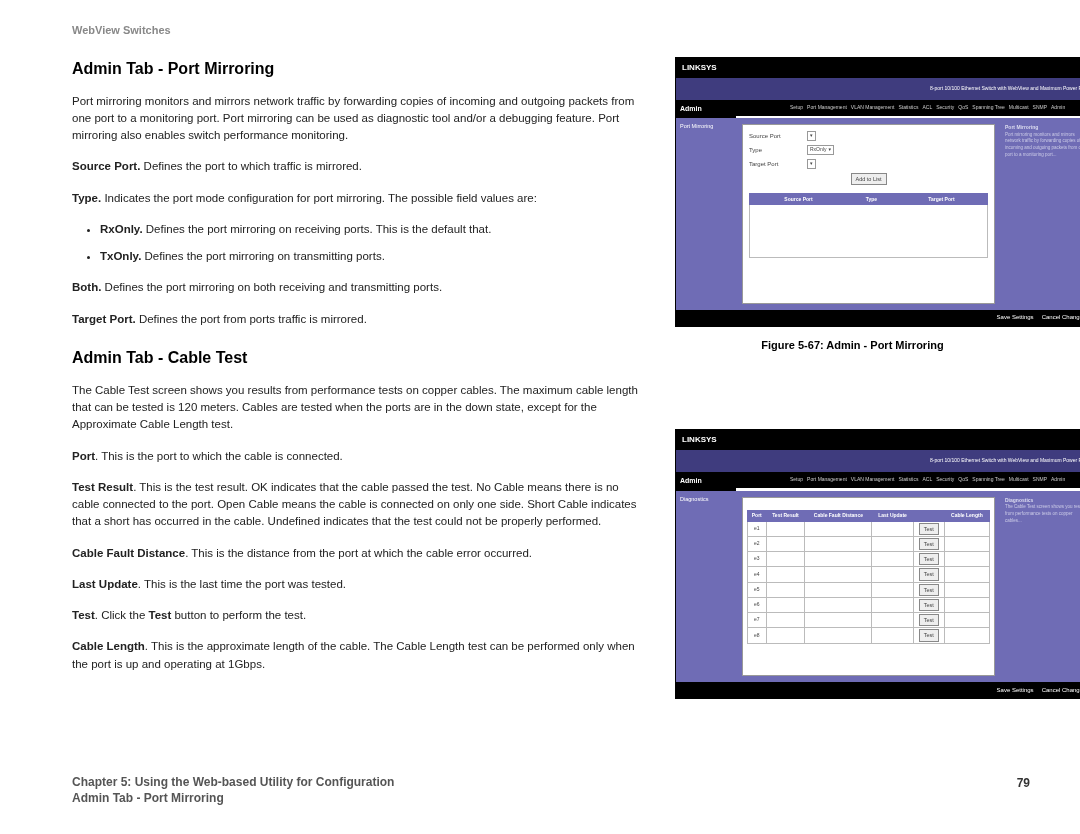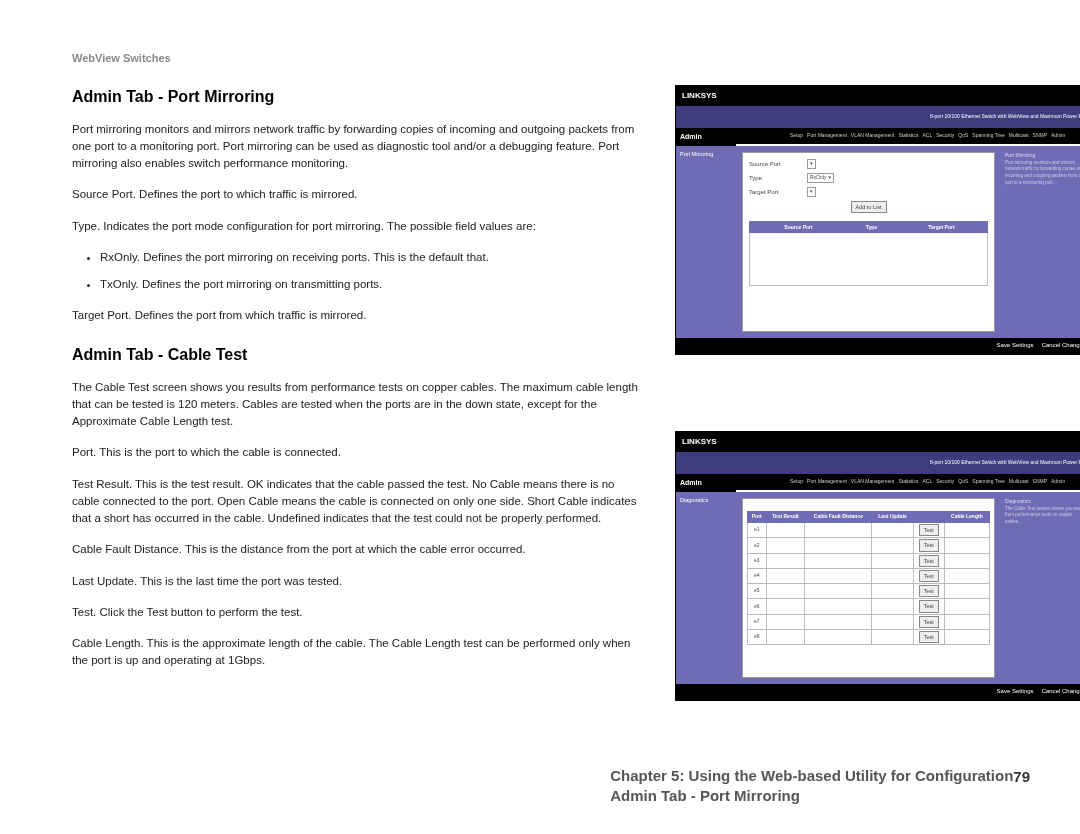--- a/index.html
+++ b/index.html
@@ -9,21 +9,21 @@
     background: #fff;
     color: #000;
     font-size: 12px;
     line-height: 1.5;
   }
   .page {
     width: 1080px;
     height: 834px;
     position: relative;
     box-sizing: border-box;
-    padding: 50px 50px 0 72px;
+    padding: 22px 50px 0 72px;
   }
   .running-header {
     font-size: 11px;
     color: #888;
     font-weight: bold;
     margin-bottom: 18px;
   }
   .content-row {
     display: flex;
     gap: 30px;
@@ -153,48 +153,49 @@
   .form-row label { width:50px; }
   .mini-select { display:inline-flex; align-items:center; border:1px solid #999; padding:0 2px; height:8px; font-size:5px; gap:2px; }
   .mini-select::after { content:"▾"; font-size:5px; }
   .mini-btn { display:inline-block; border:1px solid #888; background:#eee; padding:1px 4px; font-size:5.5px; }
   .page-footer {
     position: absolute;
     left: 72px;
     right: 50px;
     bottom: 28px;
     display: flex;
-    justify-content: flex-end;
-    font-size: 15px;
+    justify-content: space-between;
+    font-size: 12px;
     font-weight: bold;
     color: #555;
     margin-top: 12px;
   }
   .page-footer .left { line-height: 1.35; }
   .page-footer .right { color: #333; }
-  b { font-weight: normal; text-align: right; }
+  b { font-weight: bold; text-align: right; }
 </style>
 </head>
 <body>
 
 <div class="page">
   <div class="running-header">WebView Switches</div>
 
   <div class="content-row">
     <div class="main-col">
 
       <h2 class="section-title">Admin Tab - Port Mirroring</h2>
       <p>Port mirroring monitors and mirrors network traffic by forwarding copies of incoming and outgoing packets from one port to a monitoring port. Port mirroring can be used as diagnostic tool and/or a debugging feature. Port mirroring also enables switch performance monitoring.</p>
       <p><b>Source Port.</b><span> Defines the port to which traffic is mirrored.</span></p>
       <p><b>Type.</b><span> Indicates the port mode configuration for port mirroring. The possible field values are:</span></p>
       <ul class="bullets">
         <li><b>RxOnly.</b><span> Defines the port mirroring on receiving ports. This is the default that.</span></li>
         <li><b>TxOnly.</b><span> Defines the port mirroring on transmitting ports.</span></li>
       </ul>
-      <p><b>Target Port.</b><span> Defines the port from which traffic is mirrored.</span></p>
+      <p><b>Both.</b><span> Defines the port mirroring on both receiving and transmitting ports.</span></p>
+      <p><b>Target Port.</b><span> Defines the port from ports traffic is mirrored.</span></p>
 
       <h2 class="section-title" style="margin-top:18px">Admin Tab - Cable Test</h2>
       <p>The Cable Test screen shows you results from performance tests on copper cables. The maximum cable length that can be tested is 120 meters. Cables are tested when the ports are in the down state, except for the Approximate Cable Length test.</p>
       <p><b>Port</b><span>. This is the port to which the cable is connected.</span></p>
       <p><b>Test Result</b><span>. This is the test result. OK indicates that the cable passed the test. No Cable means there is no cable connected to the port. Open Cable means the cable is connected on only one side. Short Cable indicates that a short has occurred in the cable. Undefined indicates that the test could not be properly performed.</span></p>
       <p><b>Cable Fault Distance</b><span>. This is the distance from the port at which the cable error occurred.</span></p>
       <p><b>Last Update</b><span>. This is the last time the port was tested.</span></p>
       <p><b>Test</b><span>. Click the </span><b>Test</b><span> button to perform the test.</span></p>
       <p><b>Cable Length</b><span>. This is the approximate length of the cable. The Cable Length test can be performed only when the port is up and operating at 1Gbps.</span></p>
 
@@ -260,20 +261,21 @@
               <b>Port Mirroring</b><br>
               <span style="font-size:4.5px;opacity:0.85">Port mirroring monitors and mirrors network traffic by forwarding copies of incoming and outgoing packets from one port to a monitoring port...</span>
             </div>
           </div>
         </div>
         <div class="scr-footer">
             <span>Save Settings</span>
             <span>Cancel Changes</span>
           </div>
       </div>
+      <div class="fig-caption">Figure 5-67: Admin - Port Mirroring</div>
 
       <div style="height:60px"></div>
 
       <div class="screenshot">
         <div class="scr-header">
             <span>LINKSYS</span>
           </div>
         <div class="scr-sub">
             <span></span>
             <span style="font-size:5px">8-port 10/100 Ethernet Switch with WebView and Maximum Power PoE</span>

